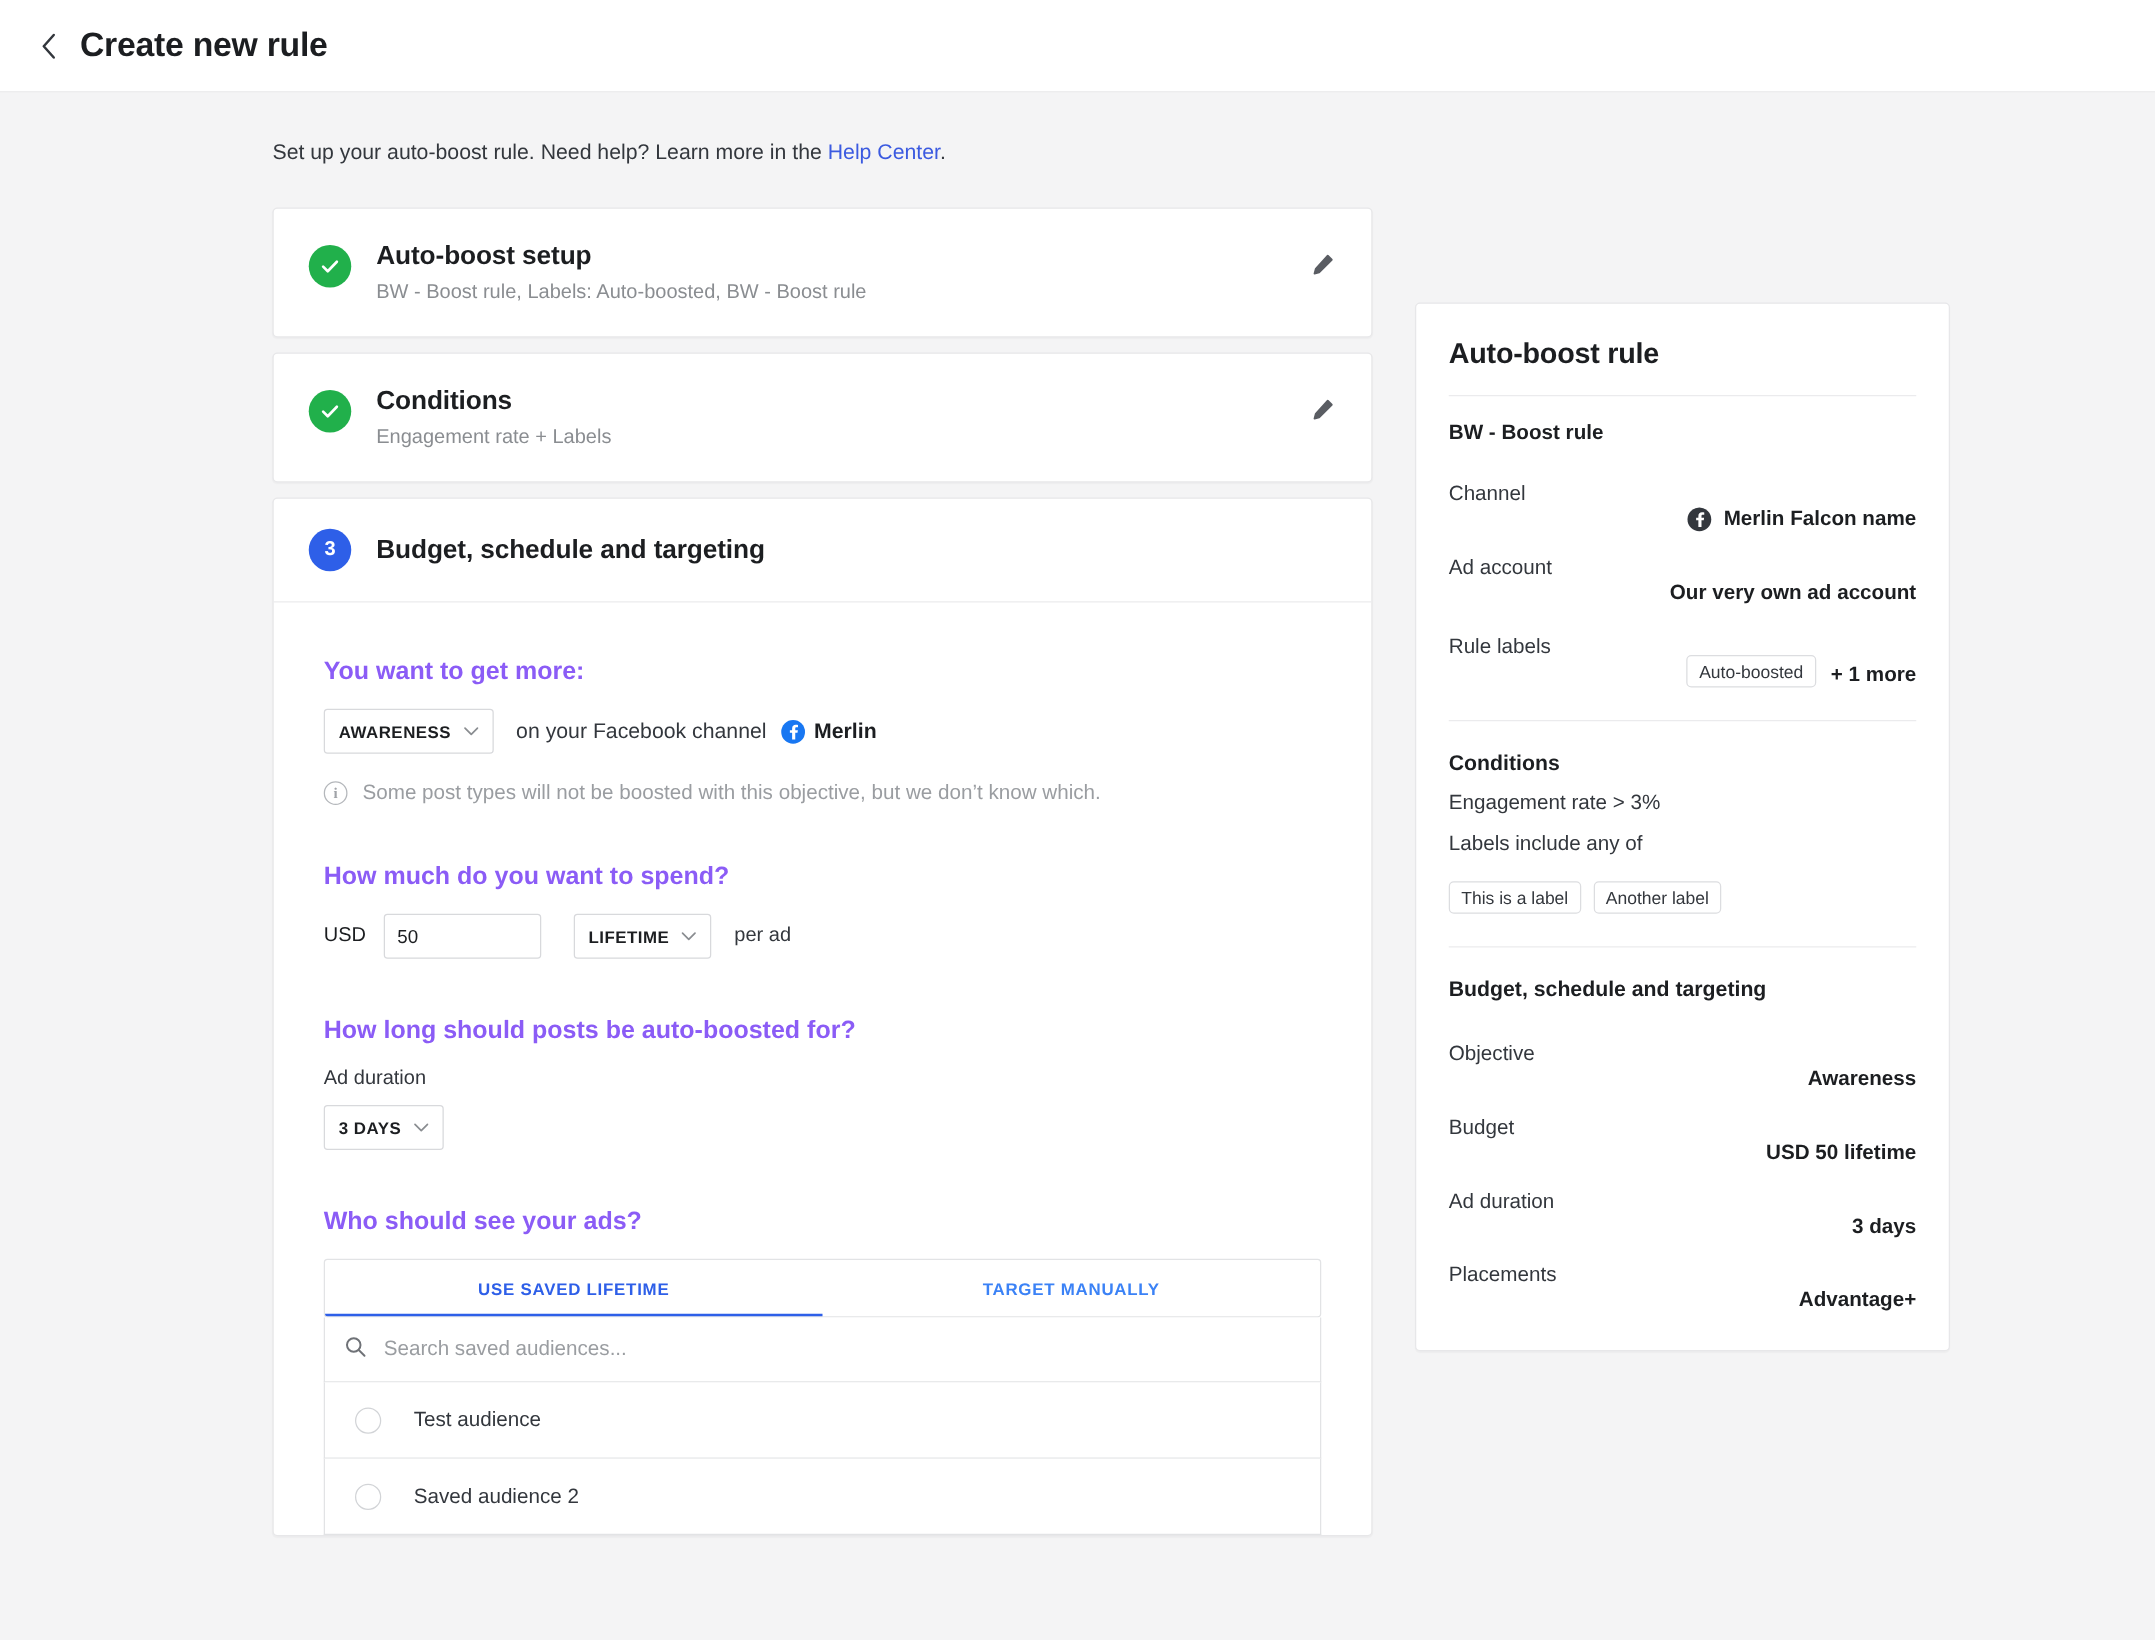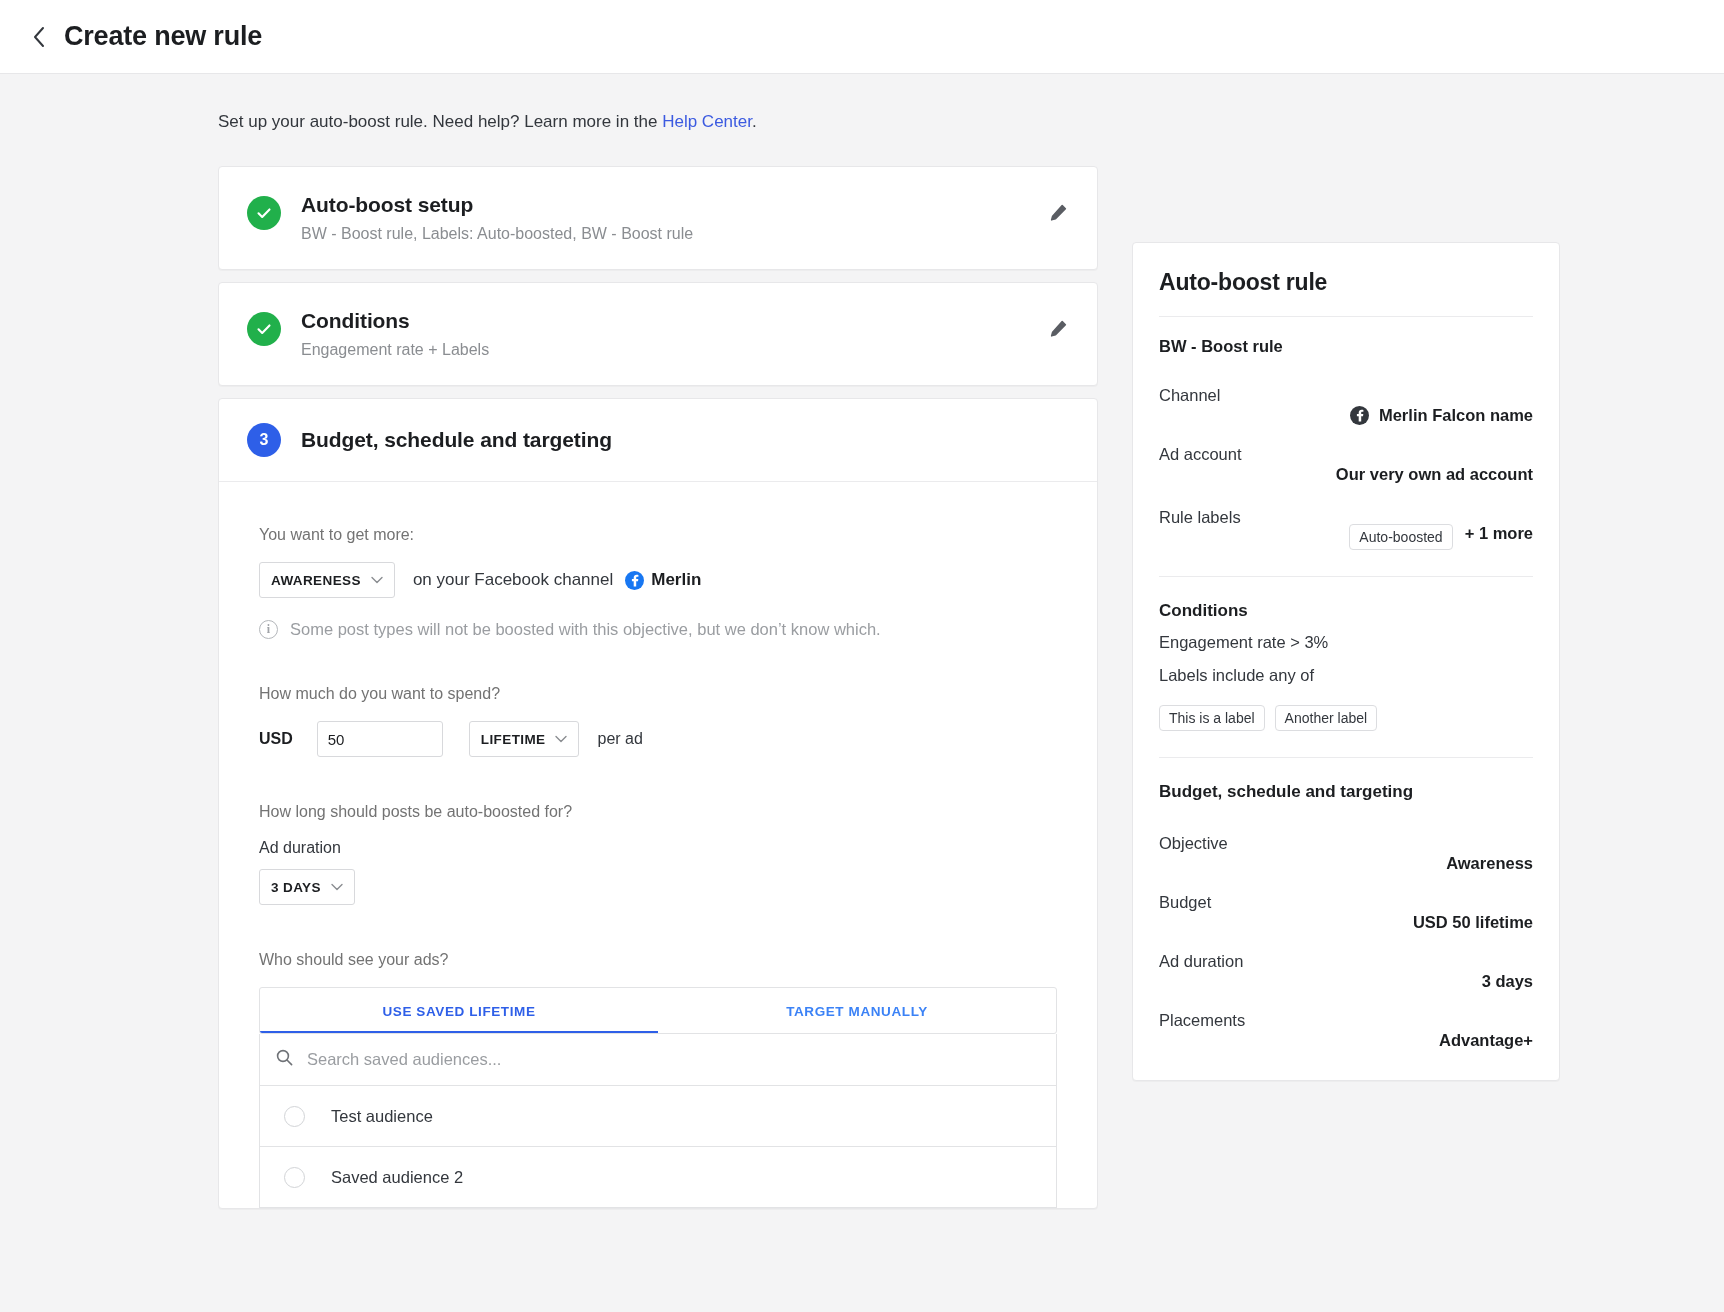--- a/index.html
+++ b/index.html
@@ -110,23 +110,23 @@
   .card-step3 .card-head {
     border-bottom: 1px solid #ebebed;
     padding: 24px 28px;
     align-items: center;
   }
   .card-step3 .step-icon { margin-top: 0; }
   .card-body {
     padding: 44px 40px 0 40px;
   }
   .q-label {
-    font-size: 16px;
-    font-weight: normal;
-    color: #737373;
+    font-size: 20px;
+    font-weight: bold;
+    color: #8b5cf6;
     margin-bottom: 18px;
   }
   .row { display: flex; align-items: center; }
   .select-box {
     border: 1px solid #d8d9dc;
     border-radius: 3px;
     background: #fff;
     height: 36px;
     display: inline-flex;
     align-items: center;
@@ -174,21 +174,21 @@
     font-size: 12px;
     font-weight: bold;
     color: #a0a3a8;
     margin-right: 12px;
     flex: 0 0 19px;
     font-family: "Liberation Serif", serif;
   }
 
   .section { margin-top: 46px; }
   .spend-row { display: flex; align-items: center; }
-  .usd-label { font-size: 16px; font-weight: bold; margin-right: 24px; }
+  .usd-label { font-size: 16px; font-weight: normal; margin-right: 14px; }
   .amount-input {
     width: 126px;
     height: 36px;
     border: 1px solid #d8d9dc;
     border-radius: 3px;
     padding: 0 10px;
     font-size: 15px;
     font-family: "Liberation Sans", sans-serif;
     color: #1c1e21;
     outline: none;
@@ -299,21 +299,21 @@
     align-items: center;
     justify-content: space-between;
     min-height: 33px;
   }
   .kv .k { font-size: 16.5px; color: #33373d; }
   .kv .v {
     font-size: 16.5px;
     font-weight: bold;
     color: #1c1e21;
     display: flex;
-    align-items: flex-start;
+    align-items: flex-end;
     text-align: right;
     margin-top: 40px;
   }
   .fb-dark {
     width: 19px; height: 19px;
     border-radius: 50%;
     background: #33373d;
     display: inline-flex;
     align-items: center; justify-content: center;
     margin-right: 10px;

